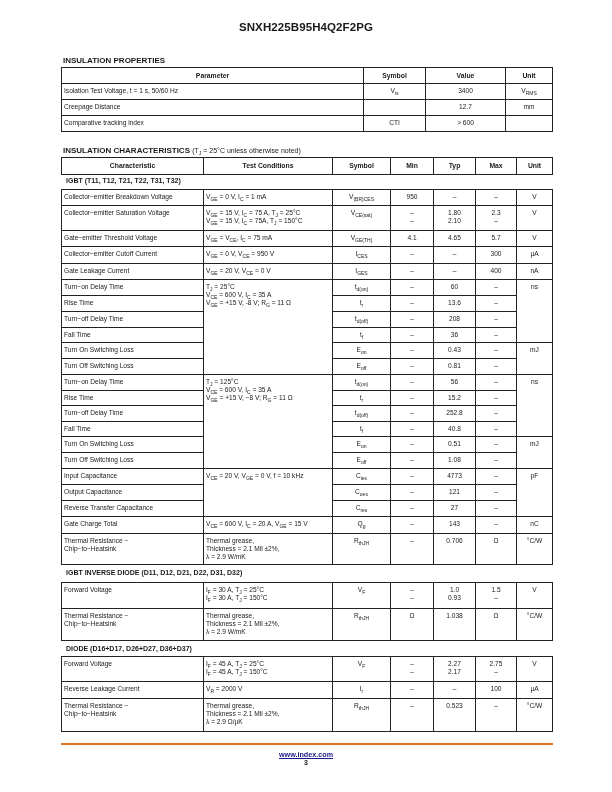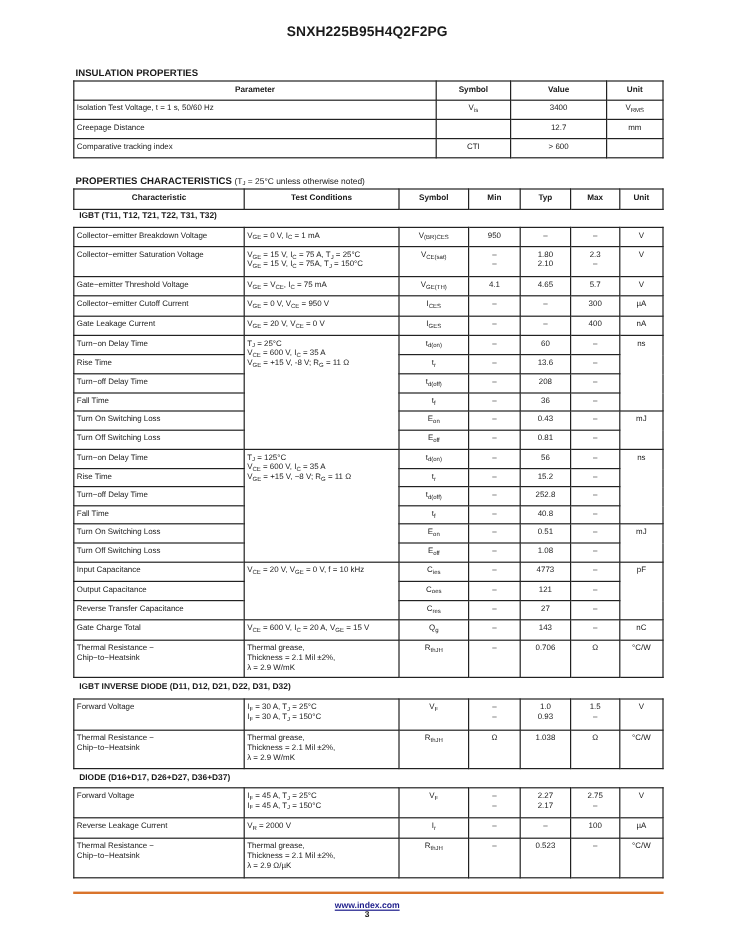--- a/index.html
+++ b/index.html
@@ -60,21 +60,21 @@
   <tr style="height:16px">
     <td class="l">Comparative tracking index</td>
     <td class="c">CTI</td>
     <td class="c">&gt; 600</td>
     <td class="c"></td>
   </tr>
 </tbody>
   </table>
 
 <div class="section-title" style="top:146px">
-  <span>PROPERTIES CHARACTERISTICS</span>
+  <span>INSULATION CHARACTERISTICS</span>
   <span class="note">(T<sub>J</sub> = 25°C unless otherwise noted)</span>
 </div>
 <table style="top:157px; width:491px;">
   <colgroup>
       <col style="width:142px">
       <col style="width:129px">
       <col style="width:58px">
       <col style="width:43px">
       <col style="width:42px">
       <col style="width:41px">

